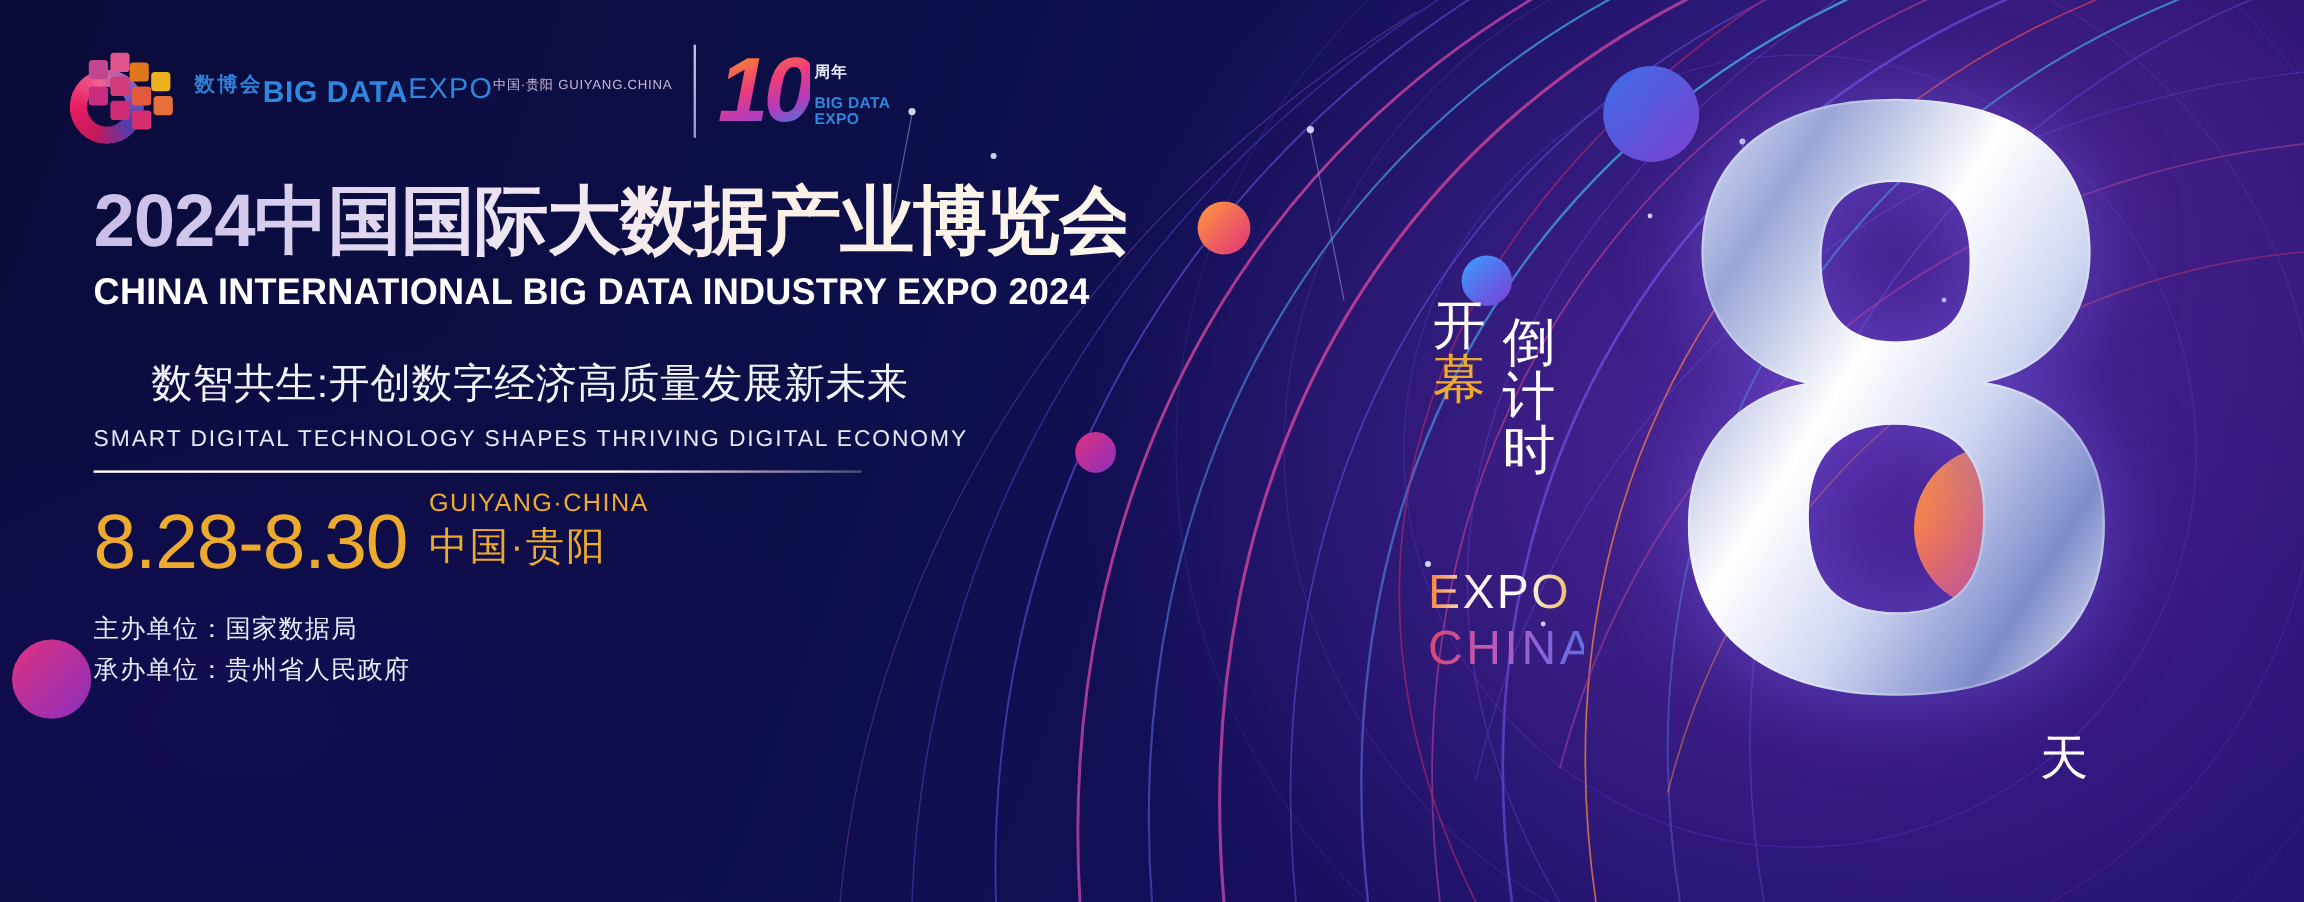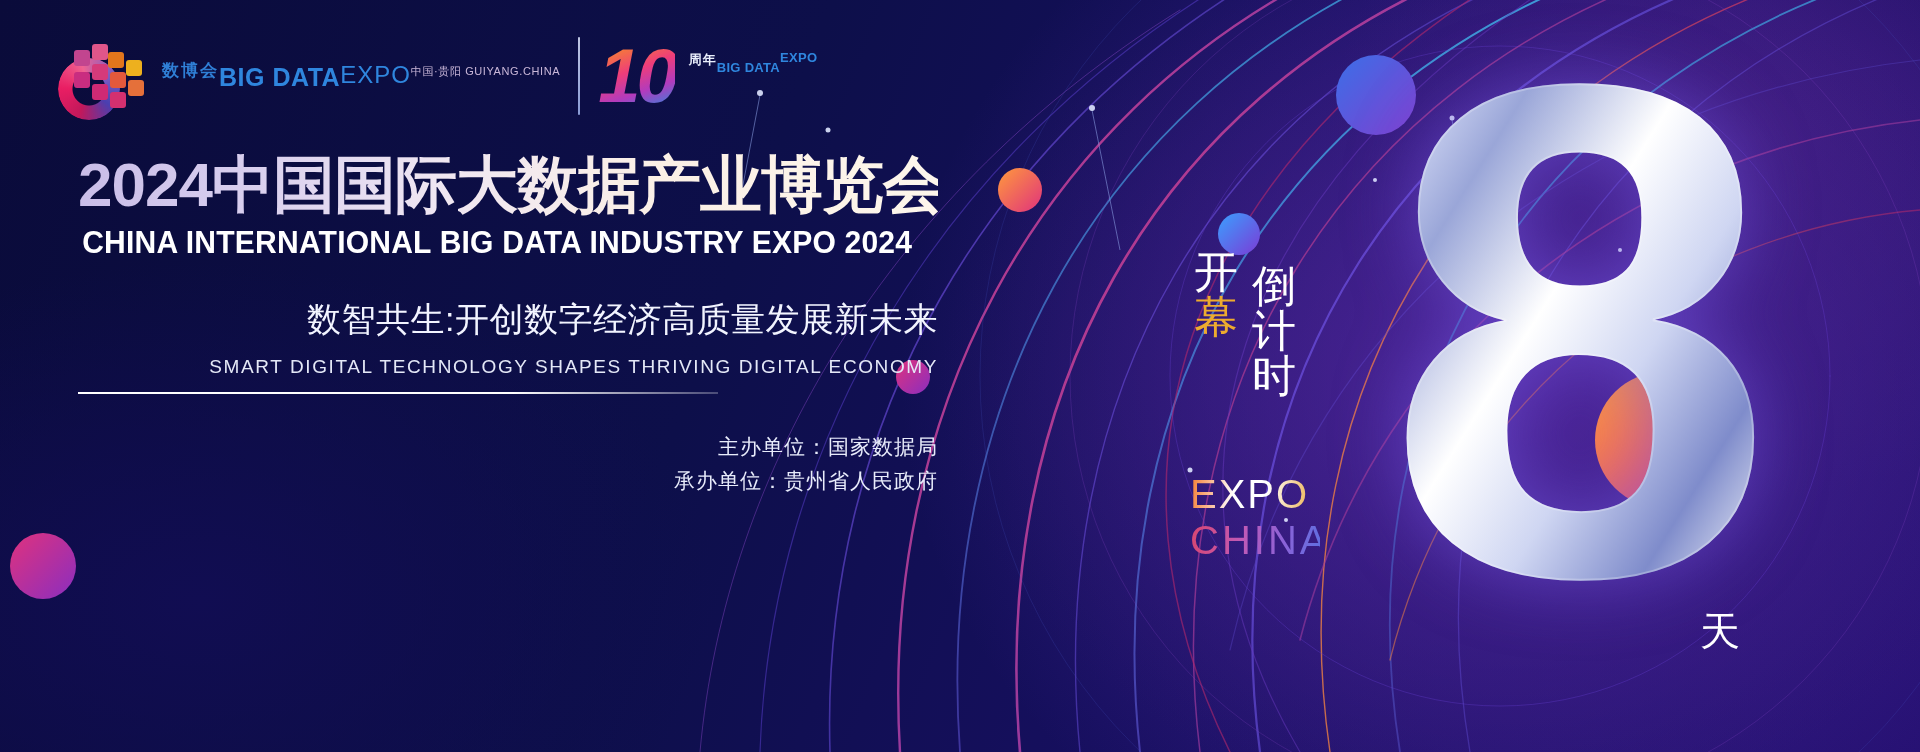--- a/index.html
+++ b/index.html
@@ -31,53 +31,53 @@
     filter:blur(.2px);
   }
   .logo-text{display:flex;flex-direction:row;line-height:1;color:#2f7fd6;}
   .logo-cn{font-size:17px;letter-spacing:2px;color:#2f7fd6;font-weight:700;}
   .logo-bd{font-size:25px;font-weight:700;letter-spacing:.5px;color:#2f86de;margin-top:3px;}
   .logo-ex{font-size:24px;font-weight:400;letter-spacing:1px;color:#2f86de;margin-top:1px;}
   .logo-sub{font-size:11px;letter-spacing:.6px;color:#c9b7d8;margin-top:4px;}
 
   .divider-v{width:2px;height:78px;background:linear-gradient(#dfe7ff,#9fb4ee);opacity:.85;border-radius:2px;}
 
-  .anniv{position:relative;display:flex;align-items:flex-start;gap:14px;}
+  .anniv{position:relative;display:flex;align-items:flex-start;gap:4px;}
   .anniv-10{
     font-size:76px;font-weight:800;font-style:italic;line-height:.82;letter-spacing:-4px;
     background:linear-gradient(160deg,#f7941e 0%,#ef3d7a 42%,#b23bbd 70%,#2f86de 100%);
     -webkit-background-clip:text;background-clip:text;color:transparent;
   }
-  .anniv-right{display:flex;flex-direction:row;margin-top:6px;}
+  .anniv-right{display:flex;flex-direction:column;margin-top:6px;}
   .anniv-cn{font-size:13px;color:#e9eefc;letter-spacing:1px;font-weight:600;}
   .anniv-bd{font-size:13px;font-weight:800;color:#2f86de;line-height:1.05;margin-top:10px;letter-spacing:.3px;}
   .anniv-ex{font-size:13px;font-weight:800;color:#2f86de;line-height:1.05;letter-spacing:.3px;}
 
   
-  .content{position:absolute;left:78px;top:152px;width:860px;text-align:right;}
+  .content{position:absolute;left:78px;top:152px;width:860px;}
   .h1{
     font-size:62px;font-weight:800;letter-spacing:-1px;line-height:1.05;white-space:nowrap;
     background:linear-gradient(92deg,#c9bde8 0%,#d7cdee 18%,#efe6f2 42%,#fbf0e6 68%,#fdf6ec 100%);
     -webkit-background-clip:text;background-clip:text;color:transparent;
   }
   .h2{
     margin-top:8px;font-size:31px;font-weight:700;color:#ffffff;letter-spacing:.2px;
     white-space:nowrap;transform:scaleX(.97);transform-origin:left center;
   }
   .h3{margin-top:36px;font-size:34px;font-weight:500;color:#f2f4ff;letter-spacing:.5px;white-space:nowrap;margin-left:48px;}
   .h4{margin-top:13px;font-size:19px;font-weight:400;color:#e4e8f7;letter-spacing:1.6px;white-space:nowrap;}
   .rule{margin-top:14px;width:640px;height:2px;background:linear-gradient(90deg,#ffffff 0%,#ffffff 68%,rgba(255,255,255,.25) 100%);}
 
   .dateline{margin-top:14px;display:flex;align-items:flex-end;gap:18px;}
   .dates{font-size:64px;font-weight:400;color:#edab2e;letter-spacing:-1px;line-height:.95;}
   .loc{display:flex;flex-direction:column;padding-bottom:4px;}
   .loc-en{font-size:21px;color:#edab2e;letter-spacing:1.2px;font-weight:400;}
   .loc-cn{font-size:32px;color:#edab2e;letter-spacing:2px;margin-top:2px;font-weight:500;}
 
-  .orgs{margin-top:36px;}
+  .orgs{margin-top:26px;}
   .org{font-size:21px;color:#e8ecfb;letter-spacing:1px;line-height:1.6;font-weight:400;}
 
   
   .countdown{position:absolute;left:1190px;top:250px;width:130px;}
   .cd-cols{position:relative;height:215px;}
   .cd-col{position:absolute;display:flex;flex-direction:column;line-height:1.02;}
   .cd-col.left{left:4px;top:0;}
   .cd-col.right{left:62px;top:14px;}
   .cd-ch{font-size:44px;font-weight:400;color:#ffffff;}
   .cd-ch.gold{color:#edab2e;}
@@ -239,20 +239,27 @@
     </div>
   </div>
 
   <div class="content">
     <div class="h1">2024中国国际大数据产业博览会</div>
     <div class="h2">CHINA INTERNATIONAL BIG DATA INDUSTRY EXPO 2024</div>
     <div class="h3">数智共生:开创数字经济高质量发展新未来</div>
     <div class="h4">SMART DIGITAL TECHNOLOGY SHAPES THRIVING DIGITAL ECONOMY</div>
     <div class="rule"></div>
 
+    <div class="dateline">
+      <span class="dates">8.28-8.30</span>
+      <span class="loc">
+        <span class="loc-en">GUIYANG·CHINA</span>
+        <span class="loc-cn">中国·贵阳</span>
+      </span>
+    </div>
 
     <div class="orgs">
       <div class="org">主办单位：国家数据局</div>
       <div class="org">承办单位：贵州省人民政府</div>
     </div>
   </div>
 
   <div class="countdown">
     <div class="cd-cols">
       <div class="cd-col left">

